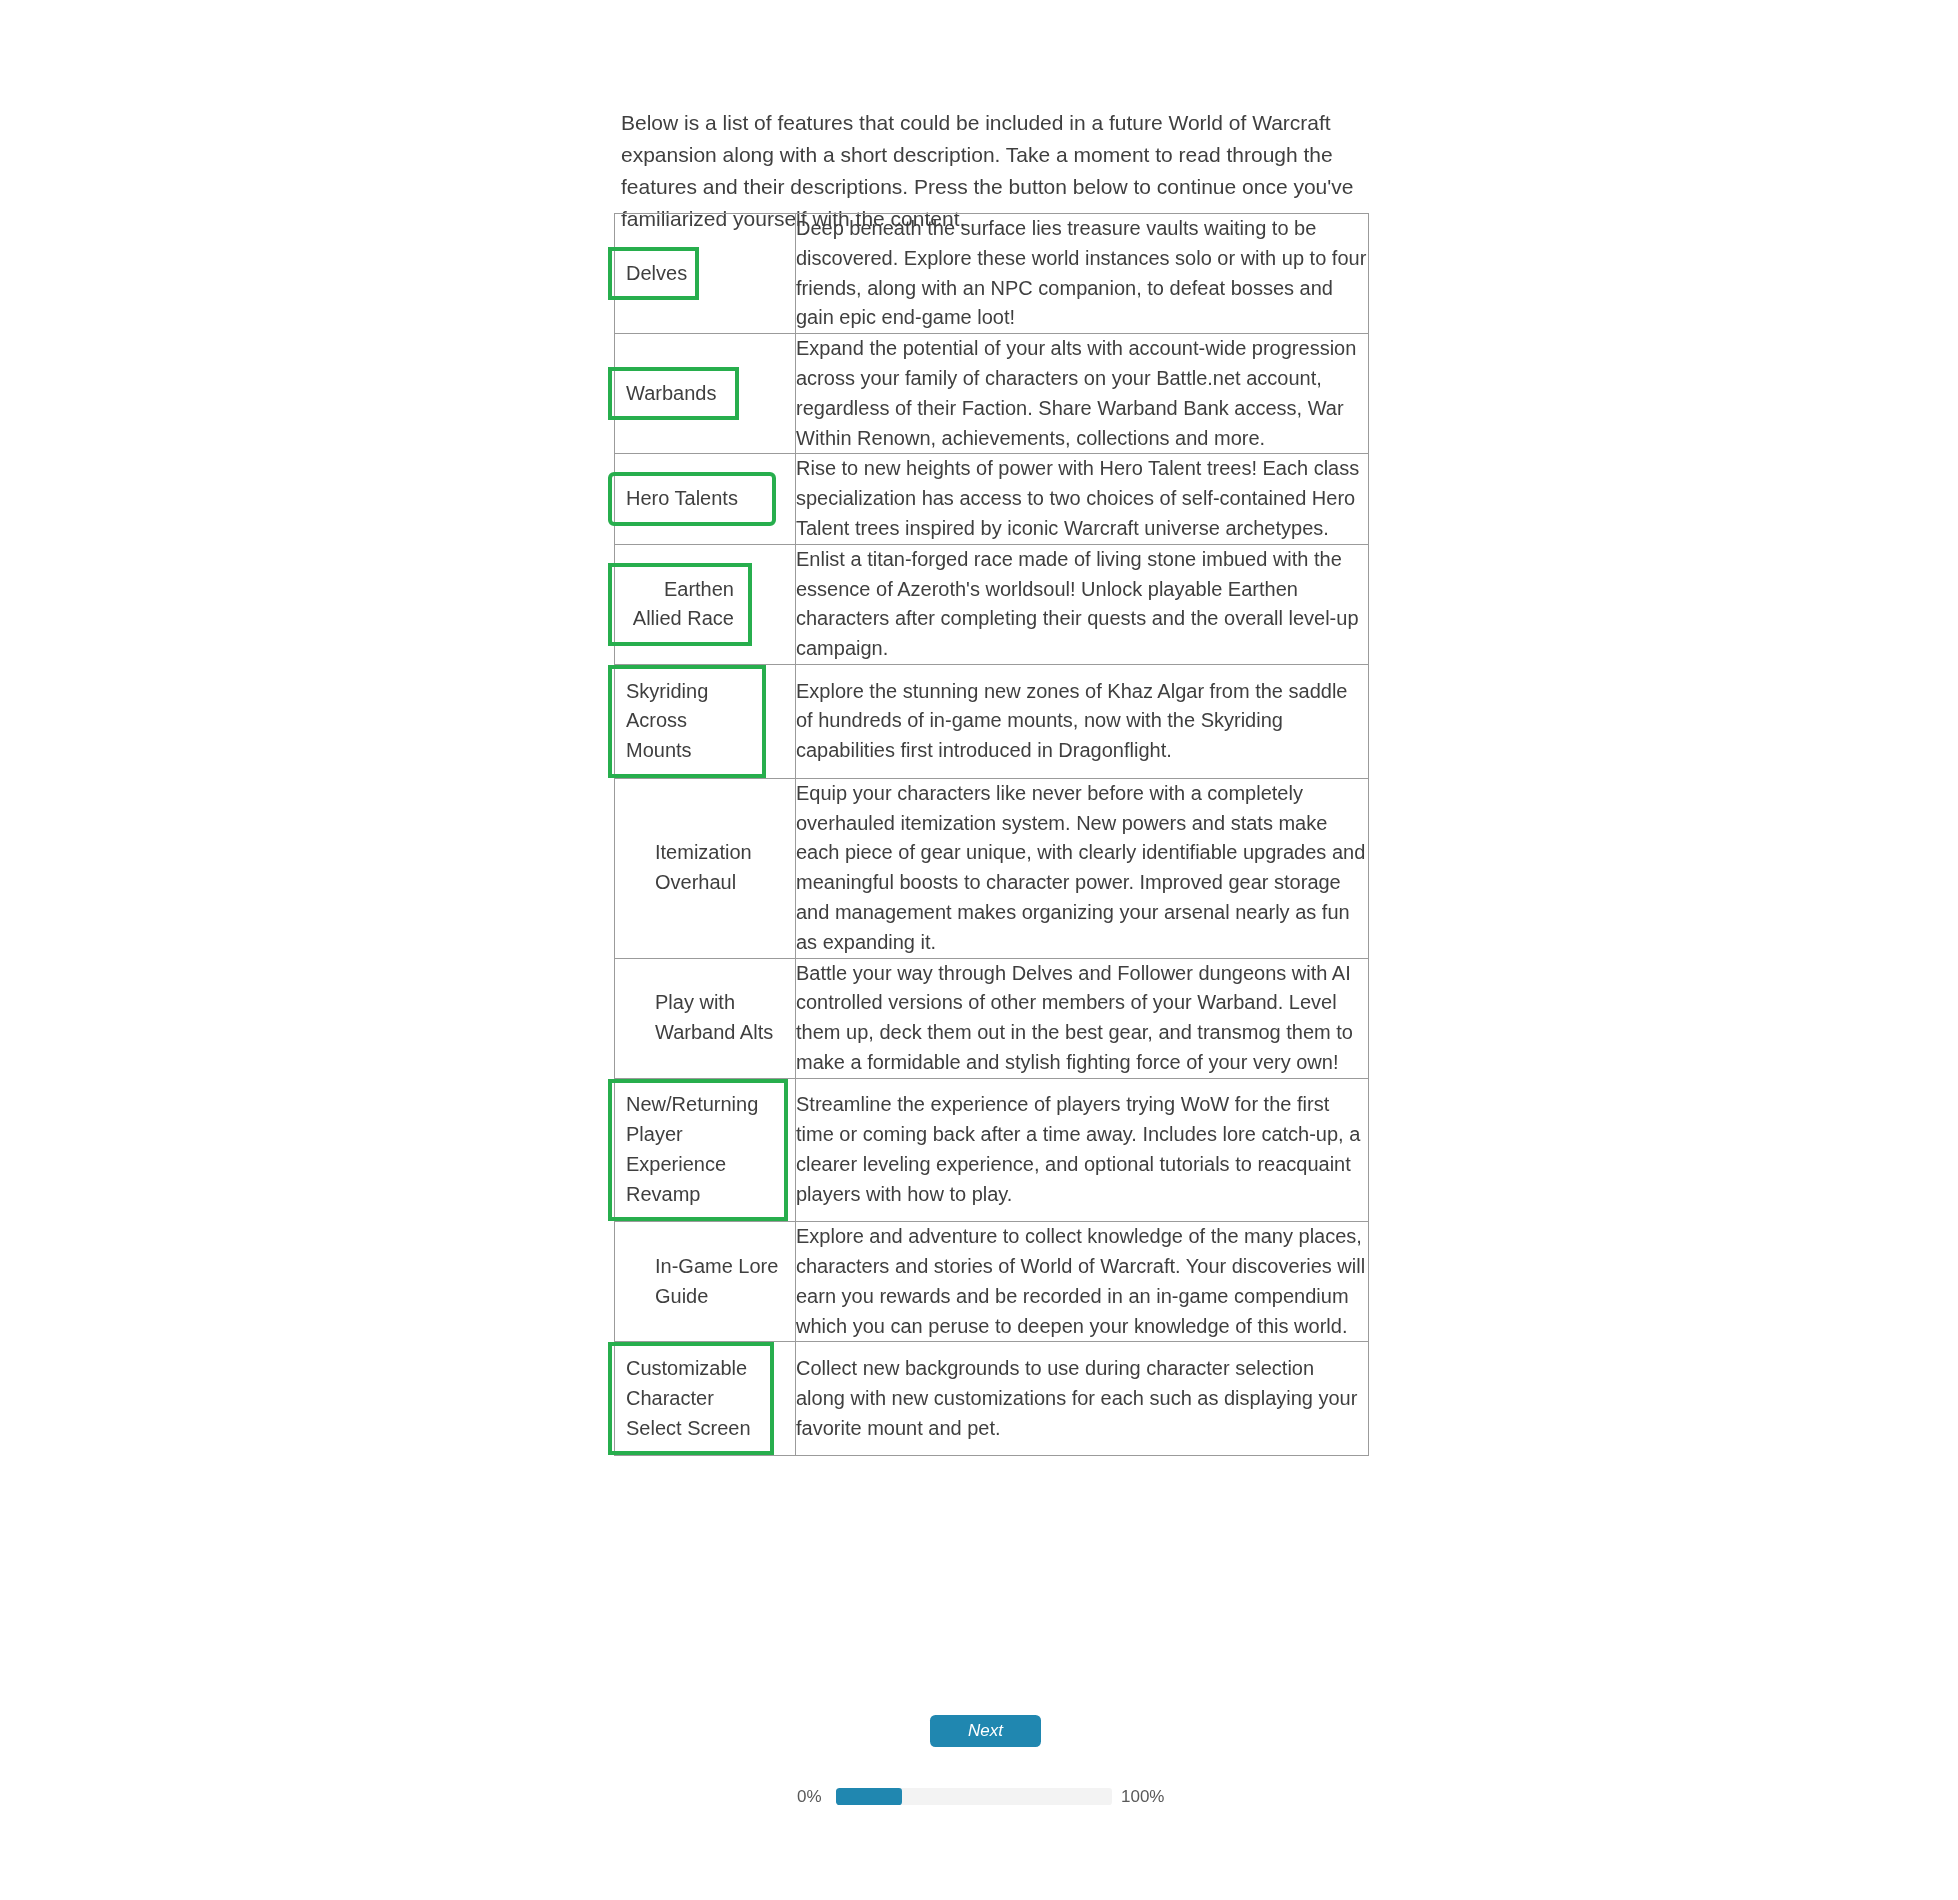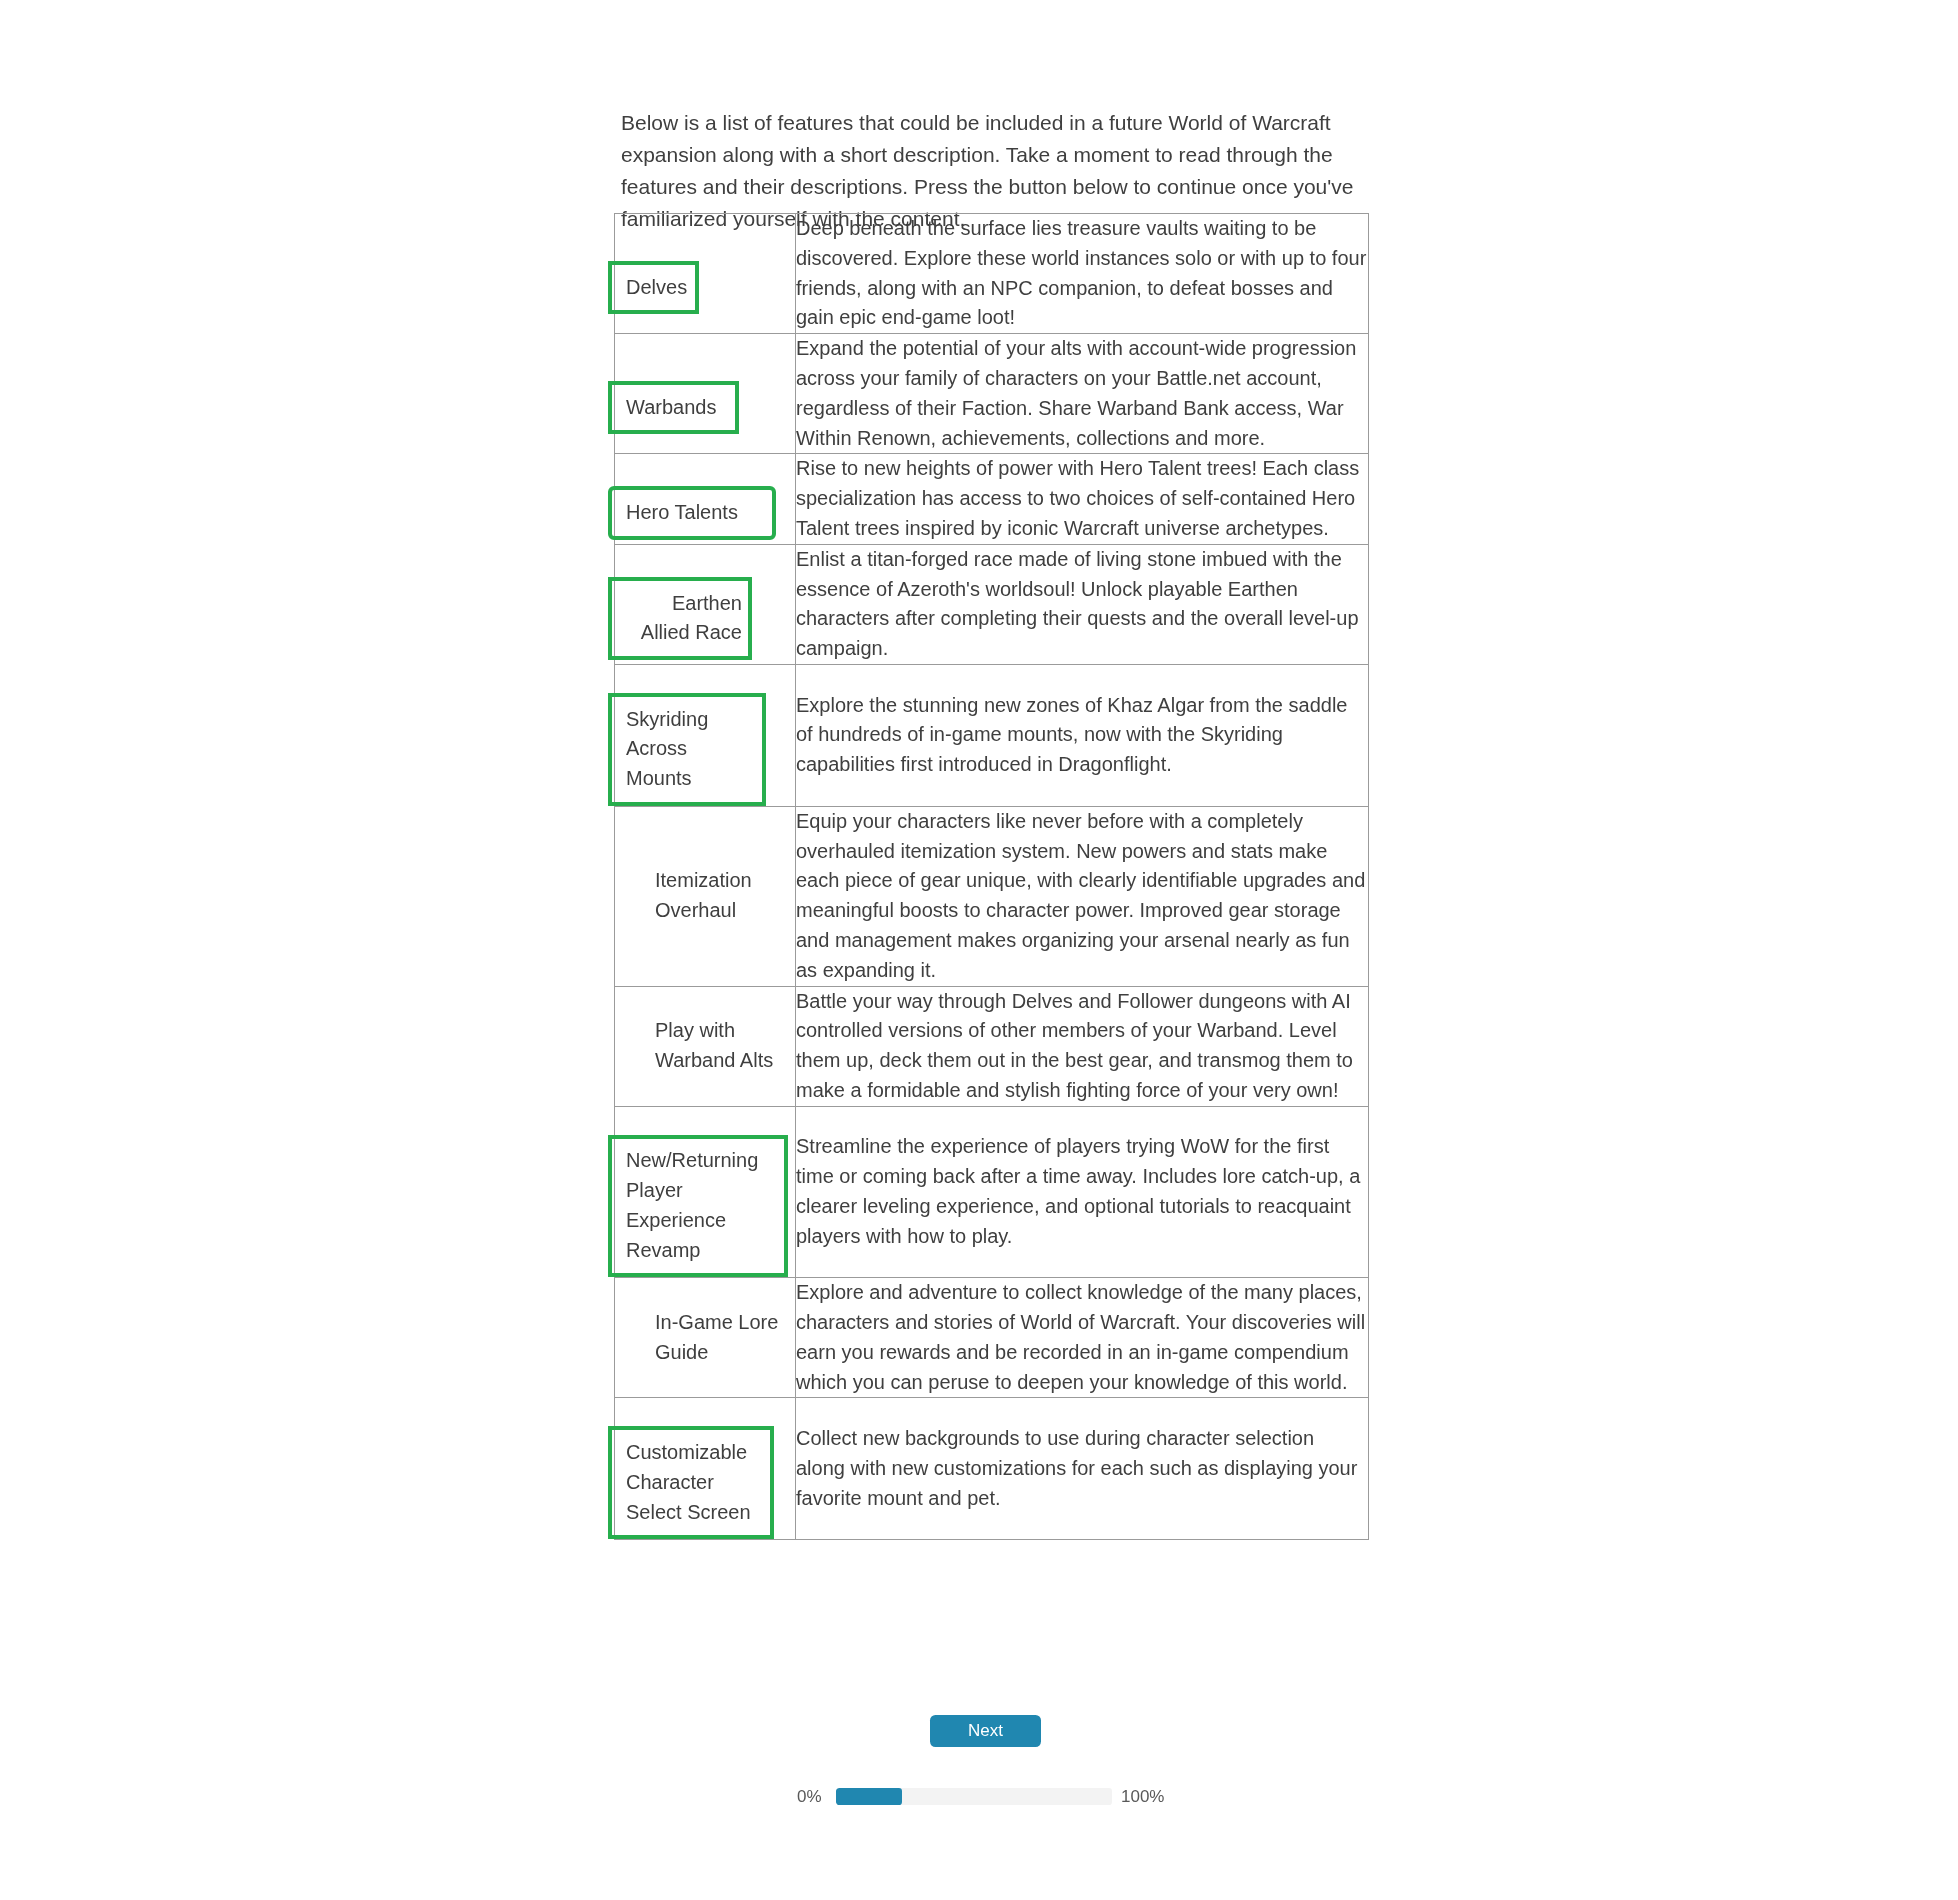--- a/index.html
+++ b/index.html
@@ -72,25 +72,24 @@
     font-size: 20px;
     line-height: 1.49;
     color: #3f3f3f;
     margin-left: 33px;
   }
 
   
   .name-cell.hl .name-inner {
     margin-left: -7px;
     padding-left: 14px;
-    padding-right: 6px;
+    padding-right: 14px;
     border: 4.6px solid #27ae4d;
     display: inline-block;
     box-sizing: border-box;
-    margin-top: 28px;
   }
   .name-cell.hl.w-delves .name-inner    { width: 91px; }
   .name-cell.hl.w-warbands .name-inner  { width: 131px; }
   .name-cell.hl.w-hero .name-inner      { width: 168px; border-radius: 6px; }
   .name-cell.hl.w-earthen .name-inner   { width: 144px; text-align: right; }
   .name-cell.hl.w-sky .name-inner       { width: 158px; }
   .name-cell.hl.w-newret .name-inner    { width: 180px; }
   .name-cell.hl.w-custom .name-inner    { width: 166px; }
 
   
@@ -103,20 +102,21 @@
     background: #2087b0;
     border: none;
     border-radius: 5.4px;
     color: #ffffff;
     font-family: "Liberation Sans", sans-serif;
     font-size: 17px;
     line-height: 32px;
     text-align: center;
     cursor: pointer;
     padding: 0;
+    font-style: italic;
   }
 
   
   .progress-row {
     position: absolute;
     left: 797px;
     top: 1785px;
     width: 378px;
     height: 23px;
     display: flex;

